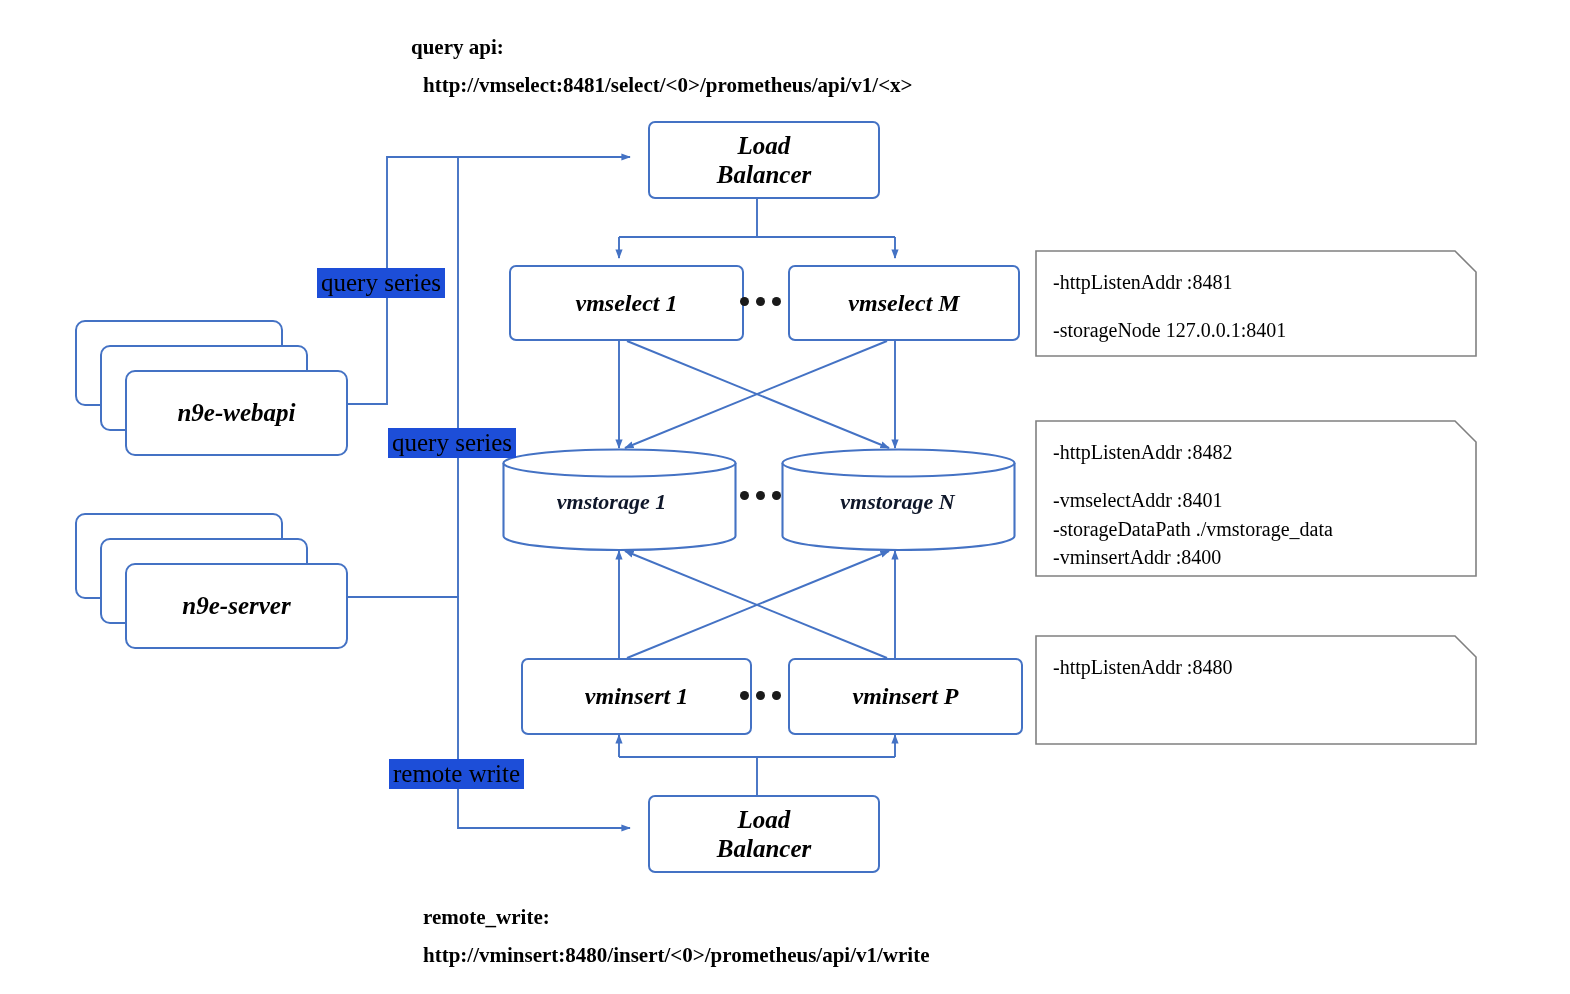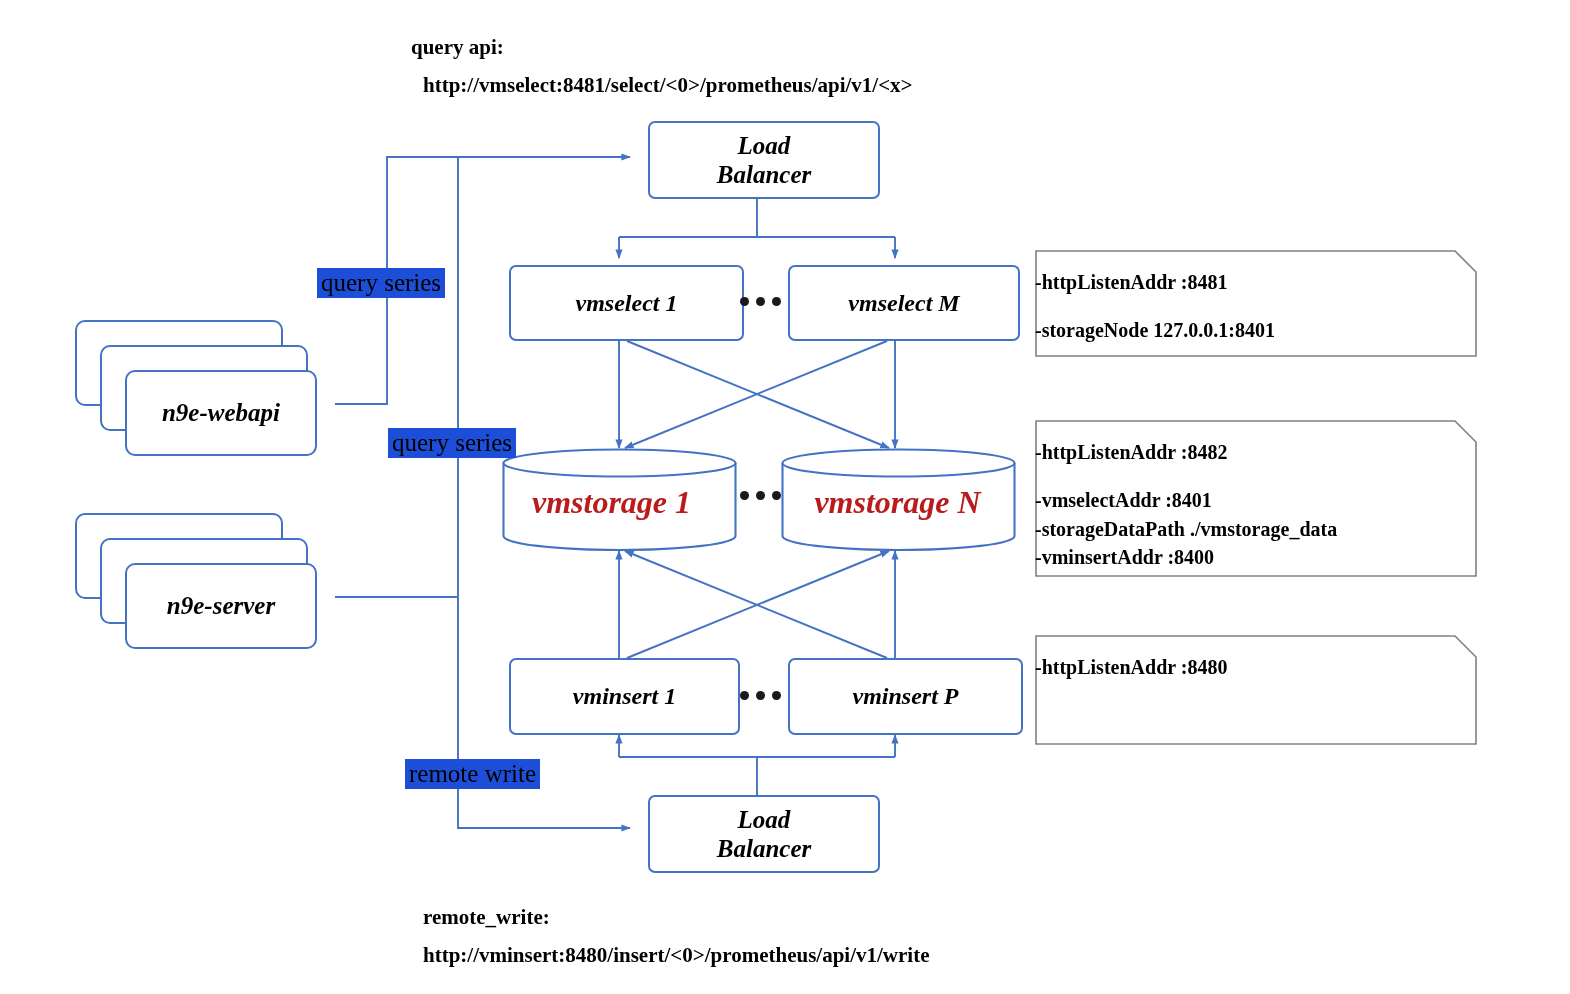--- a/index.html
+++ b/index.html
@@ -62,41 +62,41 @@
   .stack .card {
     position: absolute;
     box-sizing: border-box;
     border: 2.2px solid #4472C4;
     border-radius: 10px;
     background: #ffffff;
   }
   .stack .card.c1 { left: 0;    top: 0;   width: 208px; height: 86px; }
   .stack .card.c2 { left: 25px; top: 25px; width: 208px; height: 86px; }
   .stack .card.c3 {
-    left: 50px; top: 50px; width: 192px; height: 86px;
+    left: 50px; top: 50px; width: 223px; height: 86px;
     display: flex; align-items: center; justify-content: center;
     font-weight: bold; font-style: italic; font-size: 25px; color: #000;
   }
 
   
   .cyl {
     position: absolute;
     z-index: 3;
   }
   .cyl svg { position: absolute; left: 0; top: 0; }
   .cyl .cyl-label {
     position: absolute;
     left: 0; right: 16px;
     top: 50%;
     transform: translateY(-44%);
     text-align: center;
     font-weight: bold;
     font-style: italic;
-    font-size: 32px;
-    color: #b91c1c;
+    font-size: 22px;
+    color: #0f172a;
   }
 
   
   .dots {
     position: absolute;
     display: flex;
     gap: 7px;
     align-items: center;
     z-index: 4;
   }
@@ -110,22 +110,22 @@
   
   .note {
     position: absolute;
     box-sizing: border-box;
     background: #ffffff;
     z-index: 3;
   }
   .note .note-shape { position: absolute; left: 0; top: 0; }
   .note .note-body {
     position: relative;
-    padding: 18px 16px 14px 0;
-    font-weight: bold;
+    padding: 18px 16px 14px 18px;
+    font-weight: normal;
     font-size: 20px;
     color: #000000;
     white-space: nowrap;
   }
   .note .line { line-height: 1.42; }
   .note .gap { height: 20px; }
 
   
   .edge-label {
     position: absolute;
@@ -233,31 +233,31 @@
   </div>
 
   <div class="cyl" style="left:781px; top:448px; width:222px; height:103px;padding-left:27px;">
     <svg width="235" height="103" viewBox="0 0 235 103" xmlns="http://www.w3.org/2000/svg">
       <path d="M1.5,15 L1.5,88 A116,14 0 0 0 233.5,88 L233.5,15" fill="#ffffff" stroke="#4472C4" stroke-width="2.1"></path>
       <ellipse cx="117.5" cy="15" rx="116" ry="13.5" fill="#ffffff" stroke="#4472C4" stroke-width="2.1"></ellipse>
     </svg>
     <div class="cyl-label">vmstorage N</div>
   </div>
 
-  <div class="node" style="left:502px; top:658px; width:231px; height:77px;">vminsert 1</div>
+  <div class="node" style="left:514px; top:658px; width:231px; height:77px;">vminsert 1</div>
   <div class="dots" style="left:740px; top:691px;">
     <i></i>
       <i></i>
       <i></i>
   </div>
   <div class="node" style="left:781px; top:658px; width:235px; height:77px;">vminsert P</div>
 
   <div class="edge-label" style="left:317px; top:268px;">query series</div>
   <div class="edge-label" style="left:388px; top:428px;">query series</div>
-  <div class="edge-label" style="left:389px; top:759px;margin-left:16px;">remote write</div>
+  <div class="edge-label" style="left:389px; top:759px;">remote write</div>
 
   <div class="note" style="left:1035px; top:250px; width:442px; height:107px;">
     <svg class="note-shape" width="442" height="107" viewBox="0 0 442 107" xmlns="http://www.w3.org/2000/svg">
       <path d="M1,1 L420,1 L441,22 L441,106 L1,106 Z" fill="#ffffff" stroke="#808080" stroke-width="1.6"></path>
     </svg>
     <div class="note-body">
       <div class="line">-httpListenAddr :8481</div>
       <div class="gap"></div>
       <div class="line">-storageNode 127.0.0.1:8401</div>
     </div>

